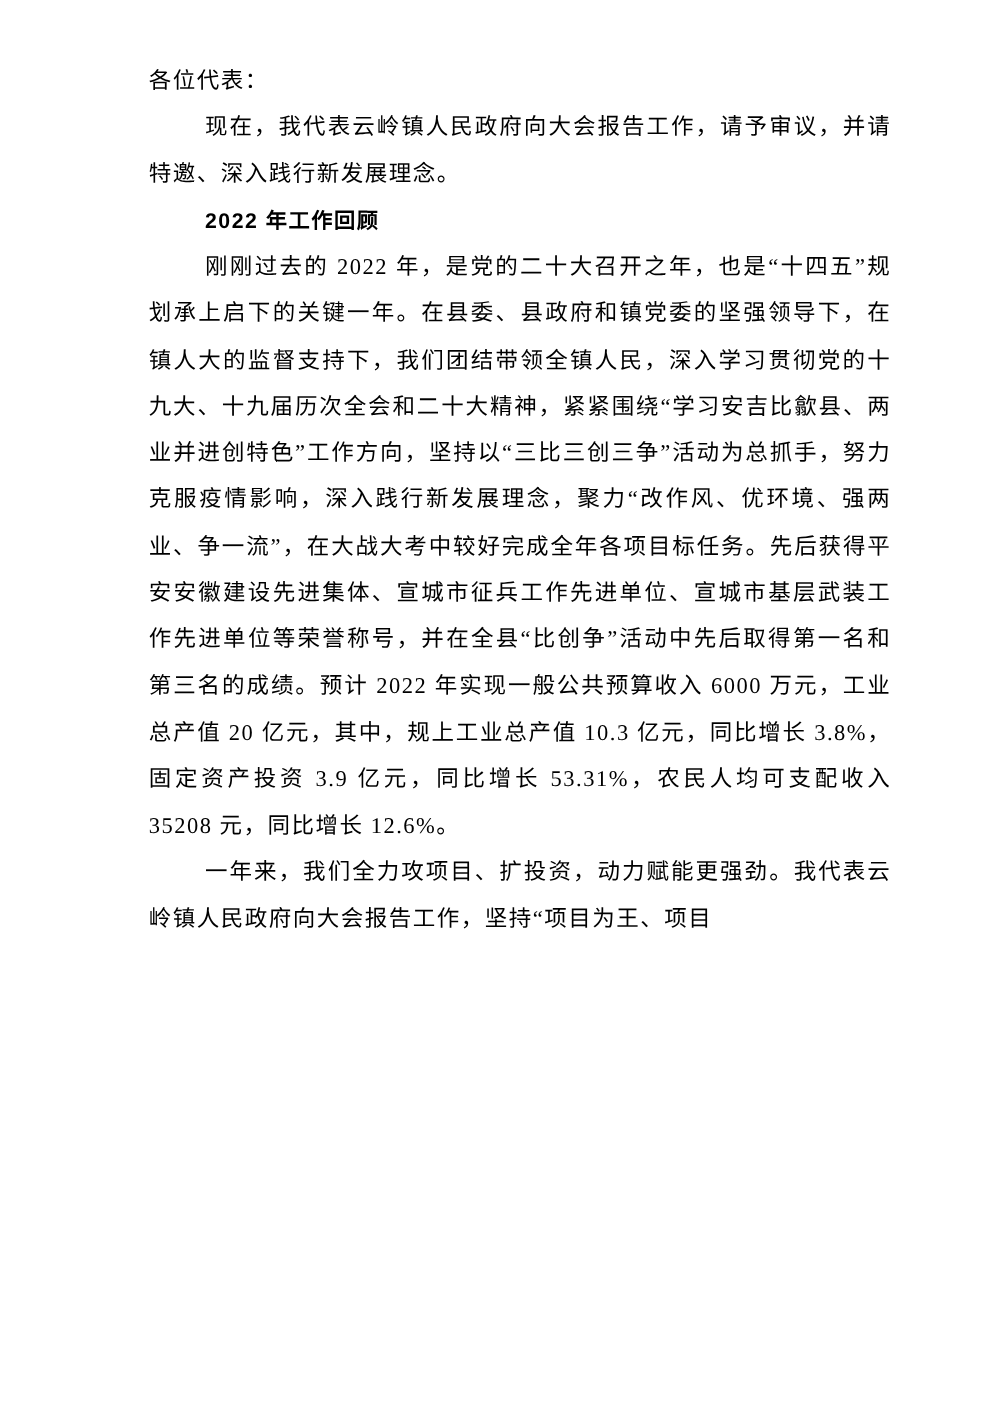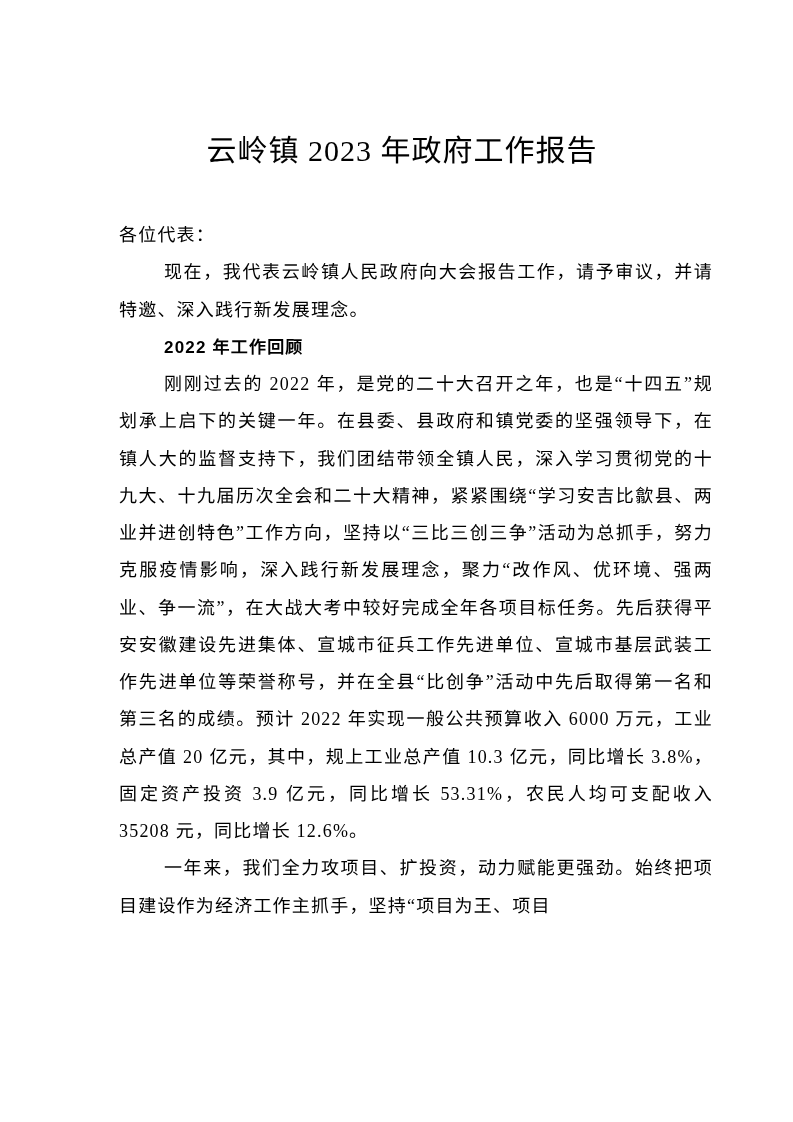--- a/index.html
+++ b/index.html
@@ -57,25 +57,24 @@
     text-indent: 45px;
     font-weight: 700;
     font-family: "Liberation Sans", "DejaVu Sans", sans-serif;
   }
 </style>
 </head>
 <body>
 
 <div class="page">
   <div class="content">
-    <h1 class="doc-title">云岭镇 2023 年政府工作报告</h1>
 
     <p class="bodytext greeting">各位代表：</p>
 
     <p class="bodytext indent">现在，我代表云岭镇人民政府向大会报告工作，请予审议，并请特邀、深入践行新发展理念。</p>
 
     <h2 class="section-heading">2022 年工作回顾</h2>
 
     <p class="bodytext indent">刚刚过去的 2022 年，是党的二十大召开之年，也是“十四五”规划承上启下的关键一年。在县委、县政府和镇党委的坚强领导下，在镇人大的监督支持下，我们团结带领全镇人民，深入学习贯彻党的十九大、十九届历次全会和二十大精神，紧紧围绕“学习安吉比歙县、两业并进创特色”工作方向，坚持以“三比三创三争”活动为总抓手，努力克服疫情影响，深入践行新发展理念，聚力“改作风、优环境、强两业、争一流”，在大战大考中较好完成全年各项目标任务。先后获得平安安徽建设先进集体、宣城市征兵工作先进单位、宣城市基层武装工作先进单位等荣誉称号，并在全县“比创争”活动中先后取得第一名和第三名的成绩。预计 2022 年实现一般公共预算收入 6000 万元，工业总产值 20 亿元，其中，规上工业总产值 10.3 亿元，同比增长 3.8%，固定资产投资 3.9 亿元，同比增长 53.31%，农民人均可支配收入 35208 元，同比增长 12.6%。</p>
 
-    <p class="bodytext indent">一年来，我们全力攻项目、扩投资，动力赋能更强劲。始终把项目建设作为经济工作主抓手，坚持“项目为王、项目</p>
+    <p class="bodytext indent">一年来，我们全力攻项目、扩投资，动力赋能更强劲。我代表云岭镇人民政府向大会报告工作，坚持“项目为王、项目</p>
   </div>
 </div>
 
 </body></html>

